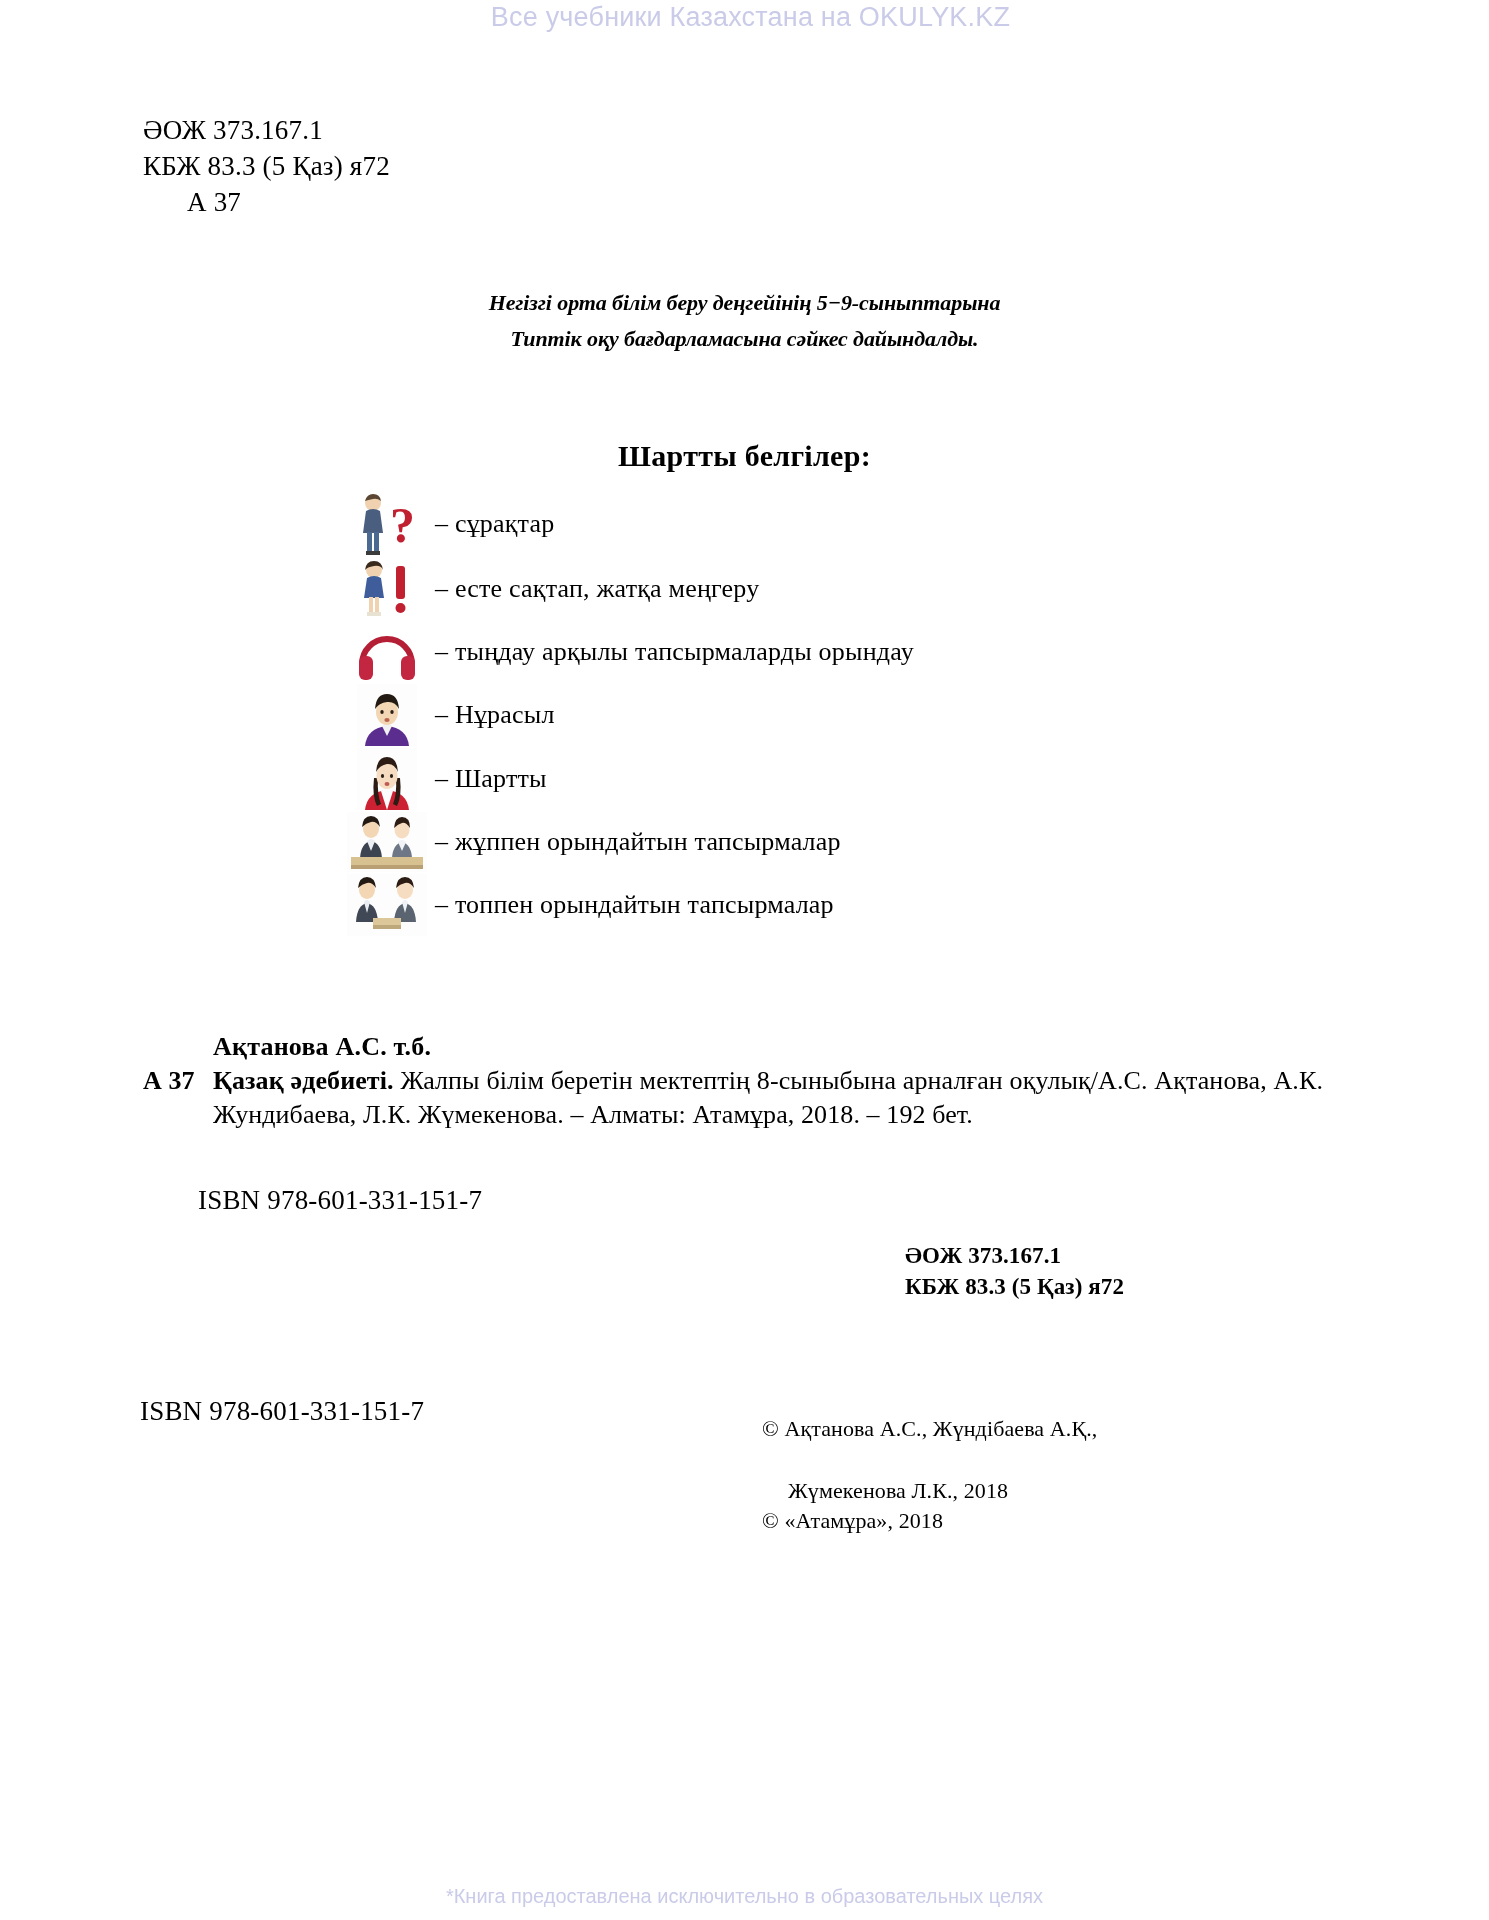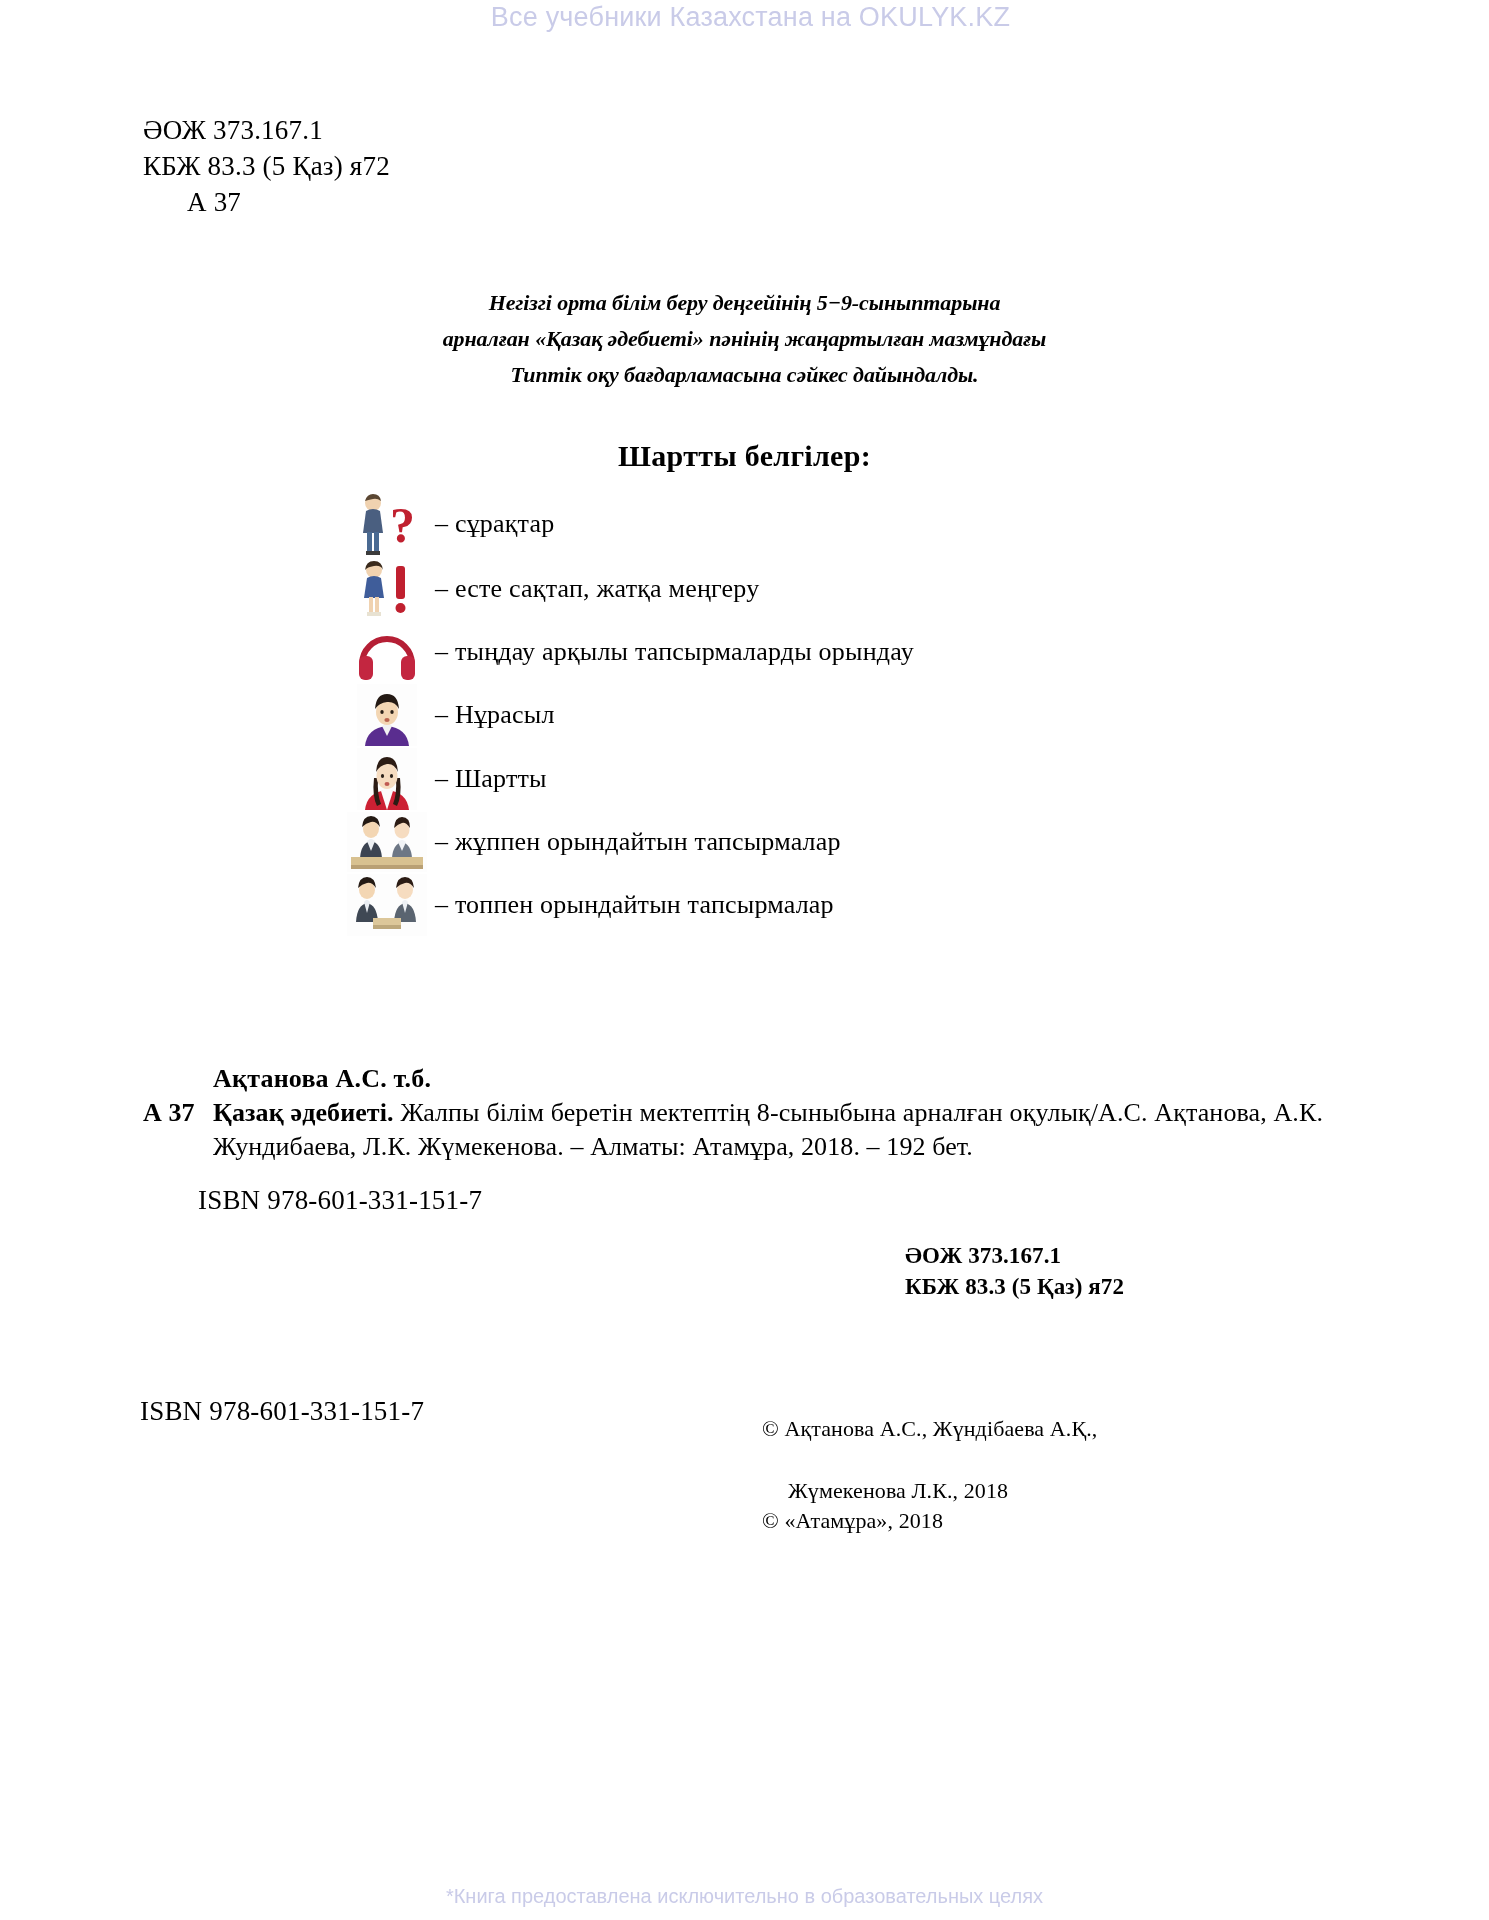--- a/index.html
+++ b/index.html
@@ -109,21 +109,20 @@
     top: 1030px;
     left: 143px;
     width: 1180px;
     font-size: 26px;
     line-height: 34px;
   }
   .biblio .b-author {
     font-weight: bold;
     padding-left: 70px;
     letter-spacing: 0.2px;
-    margin-top: 32px;
   }
   .biblio .b-body {
     position: relative;
     padding-left: 70px;
     text-align: justify;
     letter-spacing: 0.1px;
   }
   .biblio .b-index {
     position: absolute;
     left: 0;
@@ -188,21 +187,20 @@
 <div class="watermark-top">Все учебники Казахстана на OKULYK.KZ</div>
 
 <div class="codes">
   <div class="code-line">ӘОЖ 373.167.1</div>
   <div class="code-line">КБЖ 83.3 (5 Қаз) я72</div>
   <div class="code-line indent">А 37</div>
 </div>
 
 <div class="program-note">
   <div class="pn-line">Негізгі орта білім беру деңгейінің 5−9-сыныптарына</div>
-  <div class="pn-line">арналған «Қазақ әдебиеті» пәнінің жаңартылған мазмұндағы</div>
   <div class="pn-line">Типтік оқу бағдарламасына сәйкес дайындалды.</div>
 </div>
 
 <div class="legend-title">Шартты белгілер:</div>
 
 <div class="legend">
 
   <div class="legend-row r1">
     <span class="legend-icon">
       <svg width="70" height="64" viewBox="0 0 70 64">

